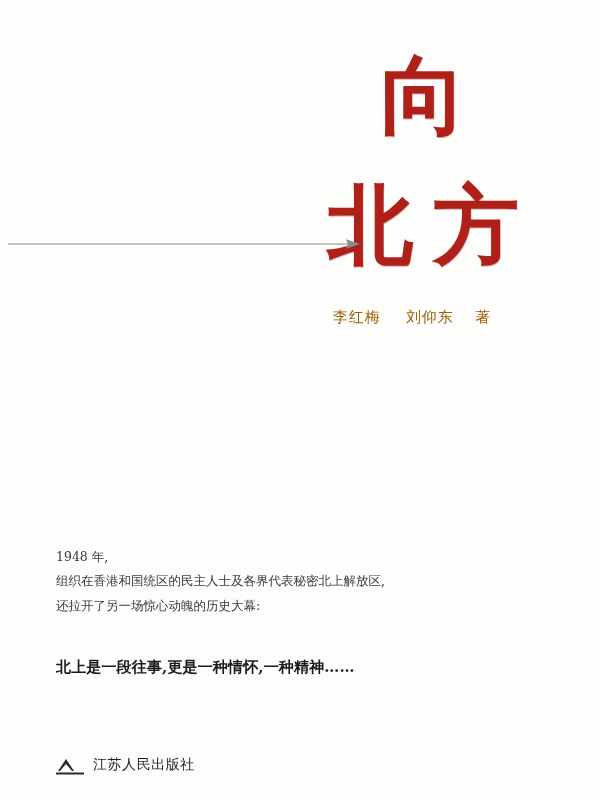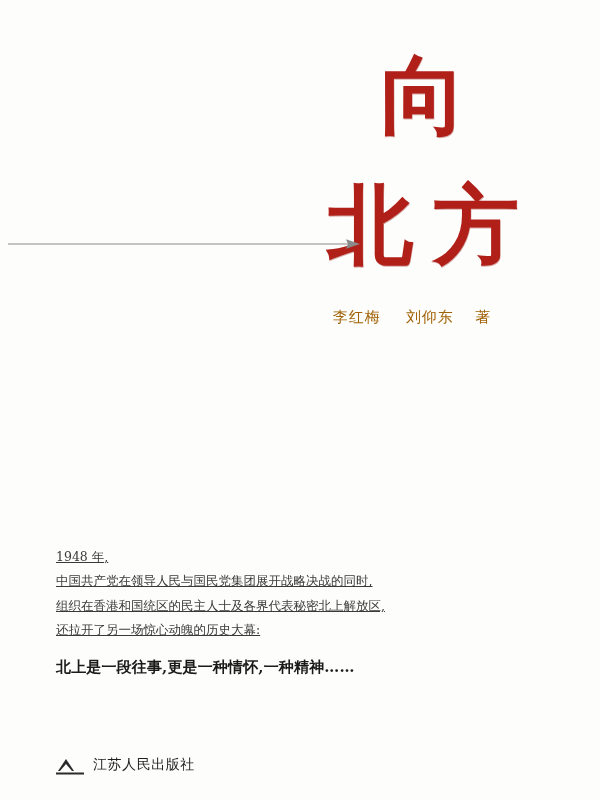--- a/index.html
+++ b/index.html
@@ -78,21 +78,20 @@
   
   .blurb {
     position: absolute;
     left: 56px;
     top: 545px;
     width: 480px;
     font-family: "DejaVu Serif", "Liberation Serif", serif;
     font-size: 12.5px;
     line-height: 1.95;
     color: #3a3a3a;
-    text-decoration: underline;
   }
   .blurb div { white-space: nowrap; }
 
   .tagline {
     position: absolute;
     left: 56px;
     top: 658px;
     font-family: "DejaVu Serif", "Liberation Serif", serif;
     font-size: 15px;
     font-weight: 700;
@@ -140,21 +139,20 @@
 
   <div class="authors">
     <span>李红梅</span>
     <span class="author-gap"></span>
     <span>刘仰东</span>
     <span class="author-role">著</span>
   </div>
 
   <div class="blurb">
     <div>1948 年,</div>
-    <div>中国共产党在领导人民与国民党集团展开战略决战的同时,</div>
     <div>组织在香港和国统区的民主人士及各界代表秘密北上解放区,</div>
     <div>还拉开了另一场惊心动魄的历史大幕:</div>
   </div>
 
   <div class="tagline">北上是一段往事,更是一种情怀,一种精神……</div>
 
   <div class="publisher">
     <svg class="publisher-logo" viewBox="0 0 28 22">
       <path d="M2 17 L10 5 L18 17 Z" fill="#2b2b2b"></path>
       <path d="M10 10 L16 17 L4 17 Z" fill="#ffffff"></path>

